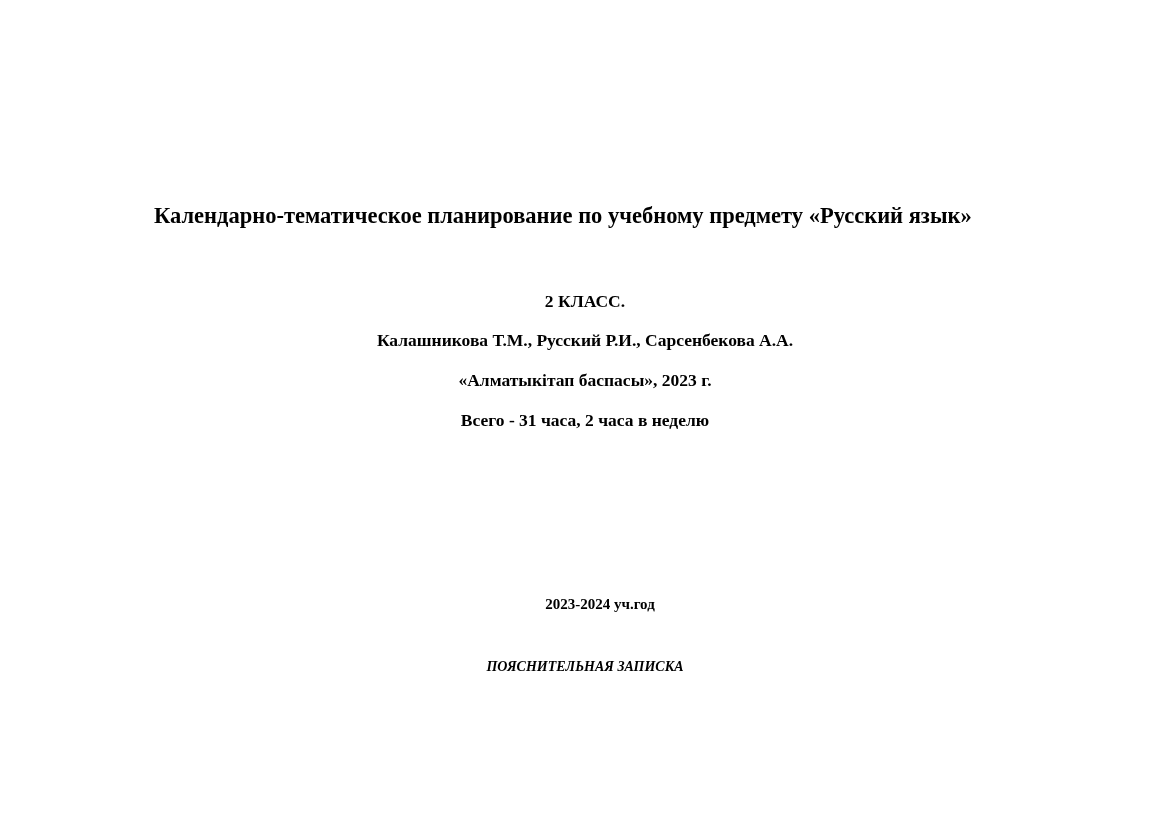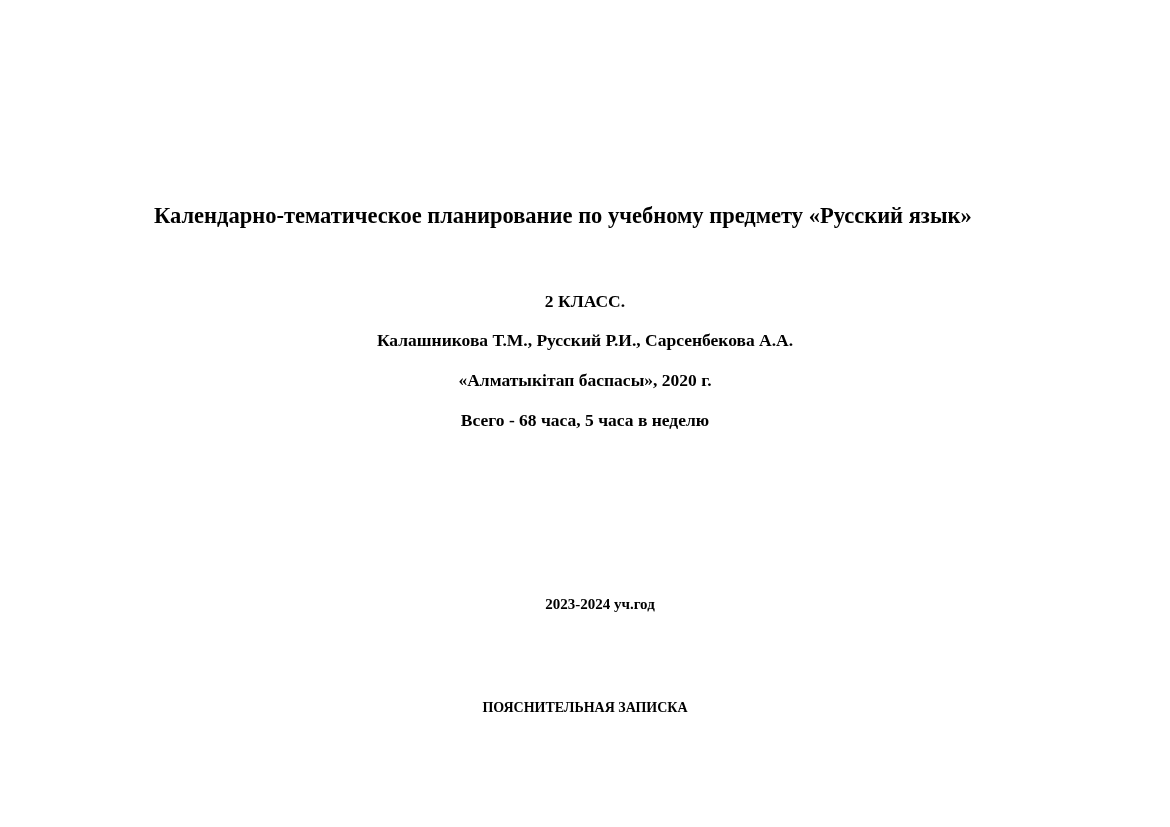--- a/index.html
+++ b/index.html
@@ -7,24 +7,24 @@
     width: 1170px; height: 827px; background: #ffffff; position: relative; overflow: hidden;
     font-family: "Liberation Serif", serif; color: #000000;
   }
   .line { position: absolute; left: 0; width: 1170px; text-align: center; font-weight: bold; white-space: nowrap; }
   #title { top: 203px; left: 154px; width: auto; text-align: right; font-size: 22.5px; }
   #grade { top: 291px; font-size: 17.5px; }
   #authors { top: 330px; font-size: 17.5px; }
   #publisher { top: 370px; font-size: 17.5px; }
   #hours { top: 410px; font-size: 17.5px; }
   #year { top: 596px; left: 0; width: 1144px; font-size: 15px; padding-left: 28px; }
-  #note { top: 700px; font-size: 14px; }
+  #note { top: 659px; font-size: 14px; font-style: italic; }
 </style>
 </head>
 <body>
 
 <div id="title" class="line">Календарно-тематическое планирование по учебному предмету «Русский язык»</div>
 <div id="grade" class="line">2 КЛАСС.</div>
 <div id="authors" class="line">Калашникова Т.М., Русский Р.И., Сарсенбекова А.А.</div>
-<div id="publisher" class="line">«Алматыкітап баспасы», 2020 г.</div>
-<div id="hours" class="line">Всего - 68 часа, 5 часа в неделю</div>
+<div id="publisher" class="line">«Алматыкітап баспасы», 2023 г.</div>
+<div id="hours" class="line">Всего - 31 часа, 2 часа в неделю</div>
 <div id="year" class="line">2023-2024 уч.год</div>
 <div id="note" class="line">ПОЯСНИТЕЛЬНАЯ ЗАПИСКА</div>
 
 </body></html>

